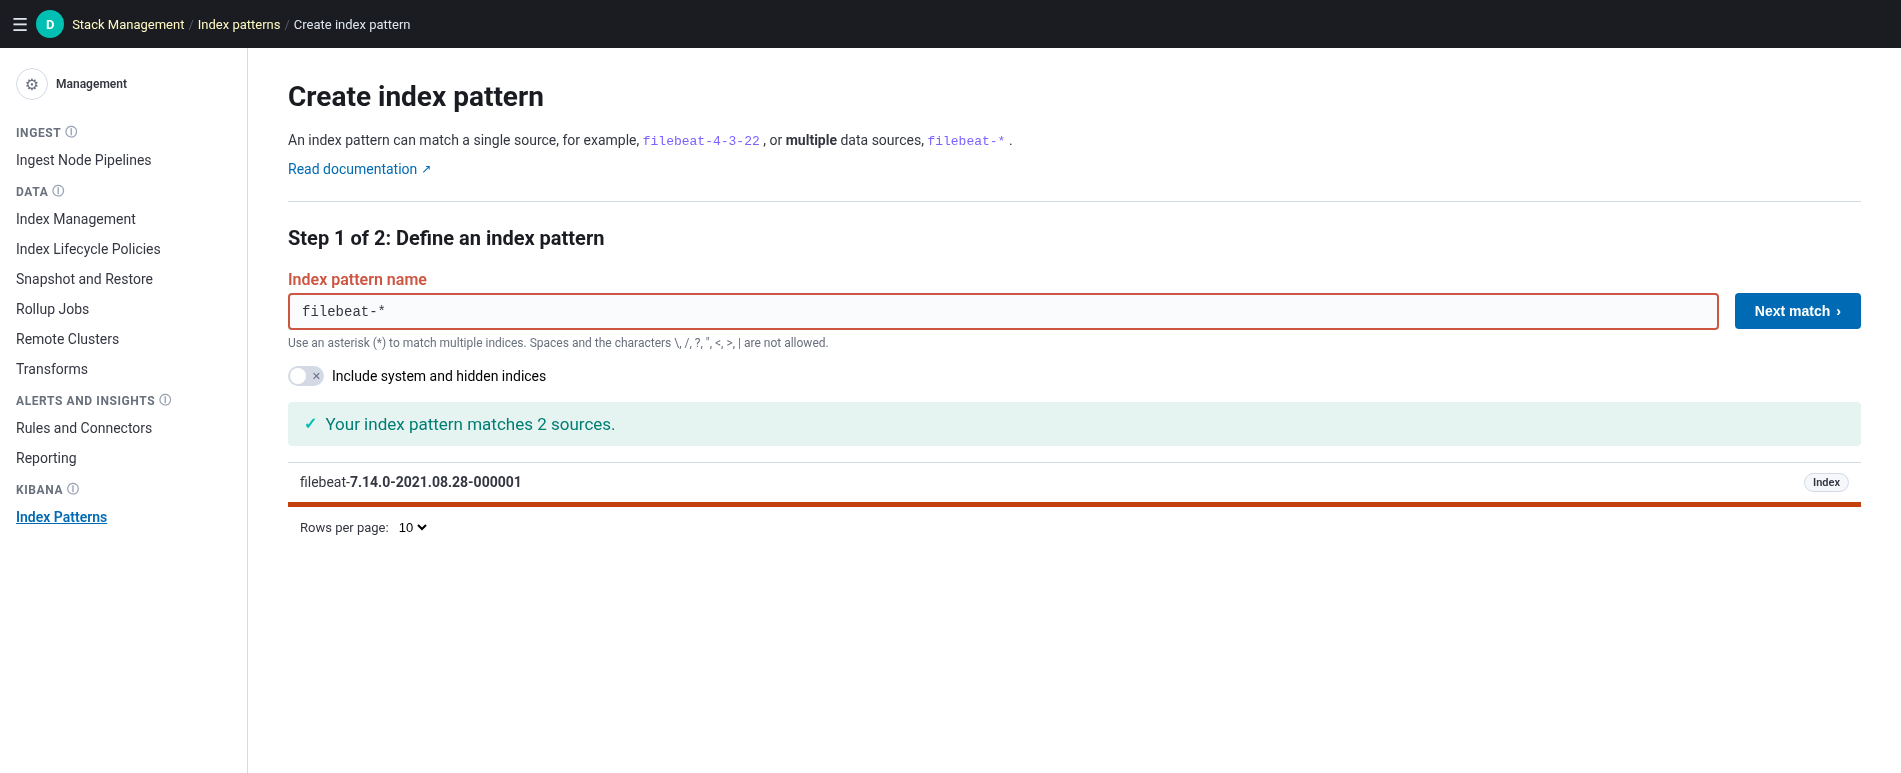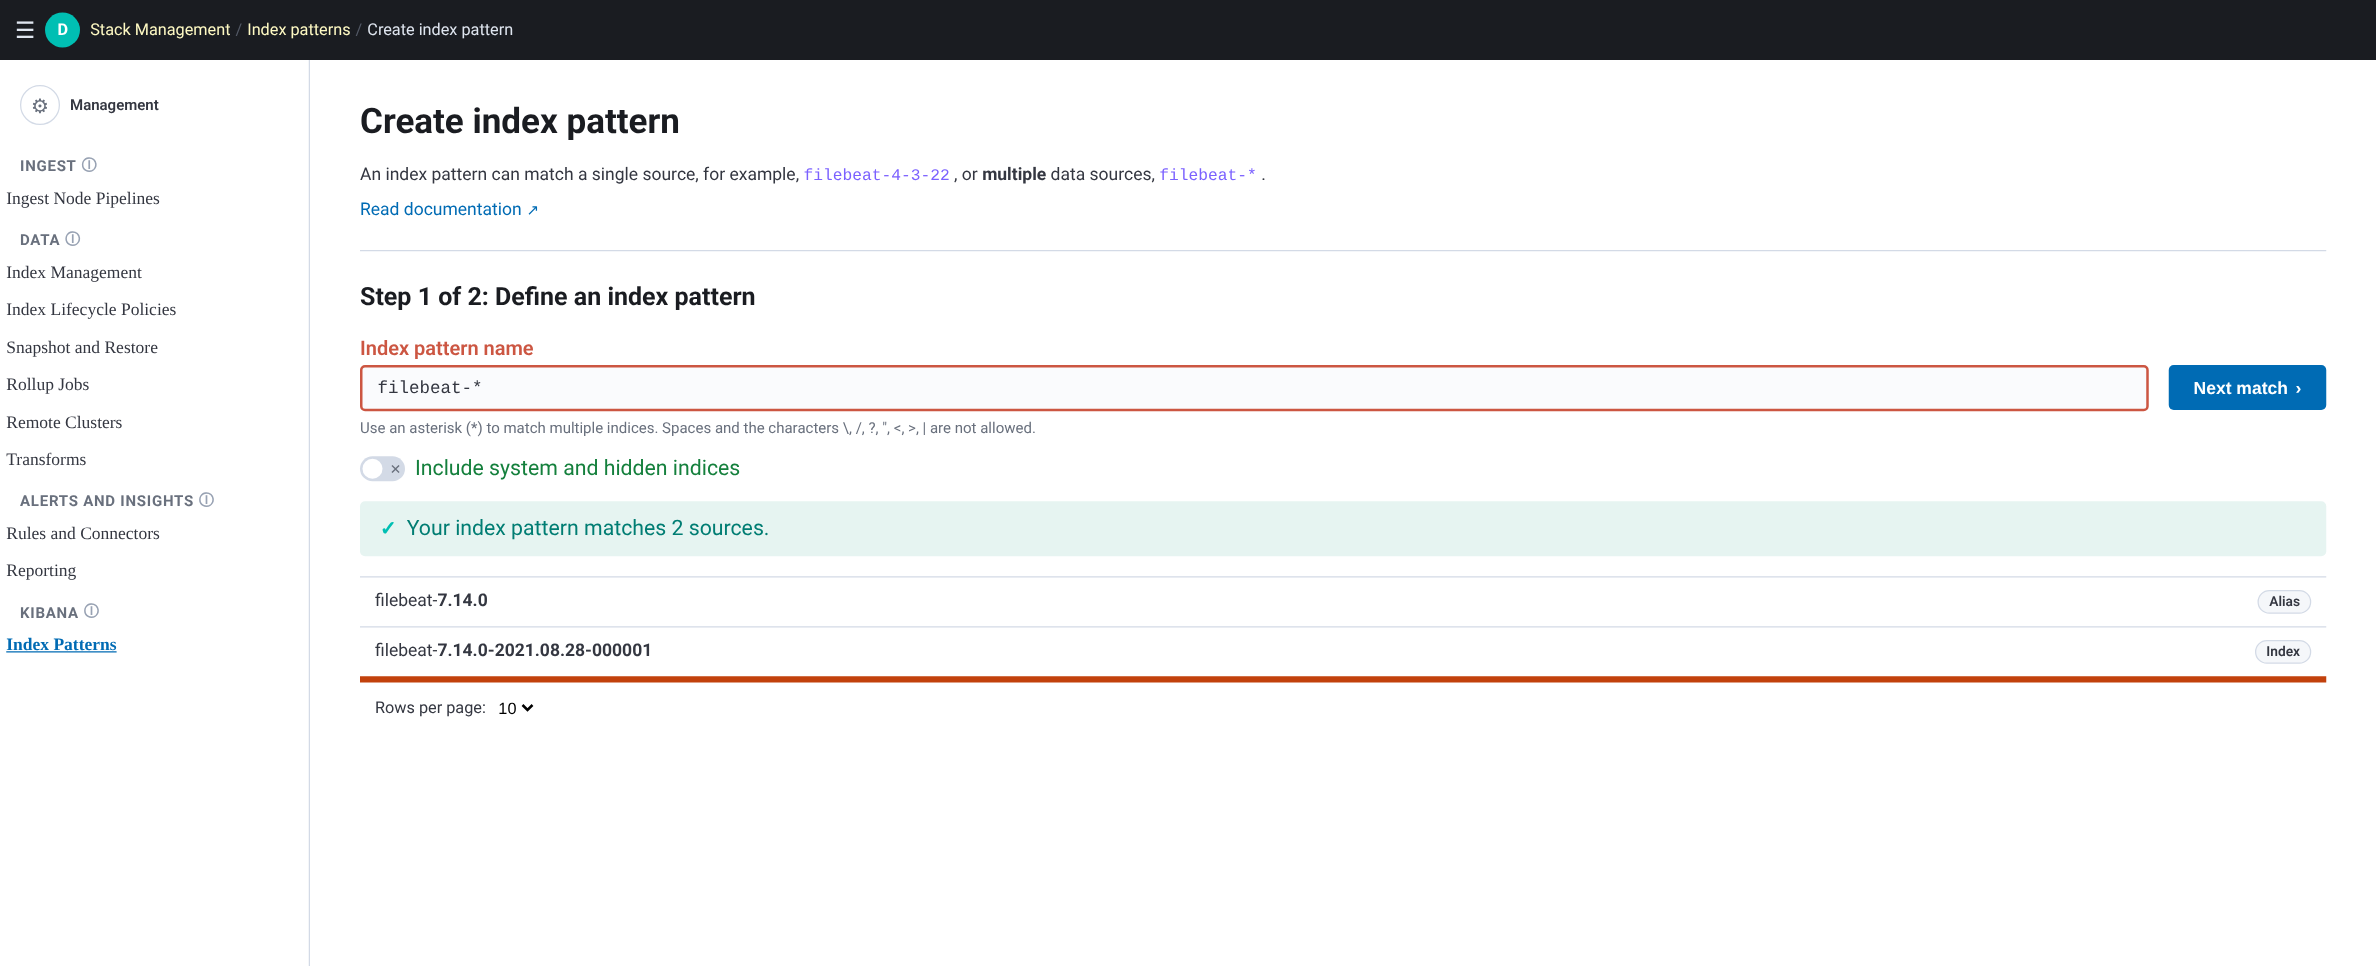--- a/index.html
+++ b/index.html
@@ -51,24 +51,23 @@
     }
     .sidebar-title { font-size: 12px; font-weight: 600; color: #343741; }
 
     .sidebar-section-label {
       padding: 8px 16px 4px;
       font-size: 12px; font-weight: 700;
       color: #69707d; text-transform: uppercase; letter-spacing: 0.05em;
       display: flex; align-items: center; gap: 4px;
     }
     .sidebar-item {
-      padding: 7px 5px;
+      padding: 7px 16px;
       font-size: 14px; color: #343741;
       cursor: pointer;
-      font-family: Liberation Serif, serif;
     }
     .sidebar-item.active { color: #006bb4; font-weight: 600; text-decoration: underline; }
     .info-icon { color: #98a2b3; font-size: 12px; }
 
     
     .main-content {
       flex: 1;
       overflow-y: auto;
       padding: 32px 40px;
       background: #fff;
@@ -138,21 +137,21 @@
     .toggle-switch {
       width: 36px; height: 20px; background: #d3dae6;
       border-radius: 10px; position: relative; cursor: pointer;
     }
     .toggle-switch-knob {
       width: 16px; height: 16px; background: #fff;
       border-radius: 50%; position: absolute; top: 2px; left: 2px;
       transition: left 0.2s;
     }
     .toggle-x { font-size: 11px; color: #69707d; position: absolute; right: 3px; top: 4px; }
-    .toggle-label { font-size: 17px; color: #15803d; }
+    .toggle-label { font-size: 14px; color: #000000; }
 
     .match-banner {
       background: #e6f4f1;
       border-radius: 4px;
       padding: 12px 16px;
       display: flex; align-items: center; gap: 8px;
       margin-bottom: 16px;
     }
     .match-check { color: #00bfb3; font-size: 16px; font-weight: 700; }
     .match-text { font-size: 17px; color: #017d73; }
@@ -285,28 +284,20 @@
 
     <div class="match-banner">
       <span class="match-check">✓</span>
       <span class="match-text">Your index pattern matches 2 sources.</span>
     </div>
 
     <table class="results-table">
       <tbody>
         <tr class="table-row">
           <td>
-            <span>filebeat-</span><span class="bold">7.14.0</span>
-          </td>
-          <td>
-            <span class="badge">Alias</span>
-          </td>
-        </tr>
-        <tr class="table-row">
-          <td>
             <span>filebeat-</span><span class="bold">7.14.0-2021.08.28-000001</span>
           </td>
           <td>
             <span class="badge">Index</span>
           </td>
         </tr>
       </tbody>
     </table>
 
     <div class="pagination-row">

